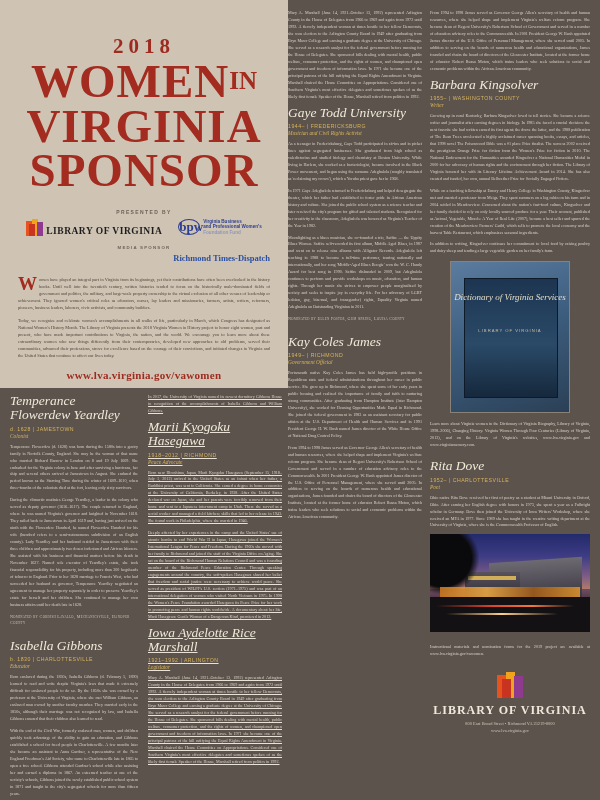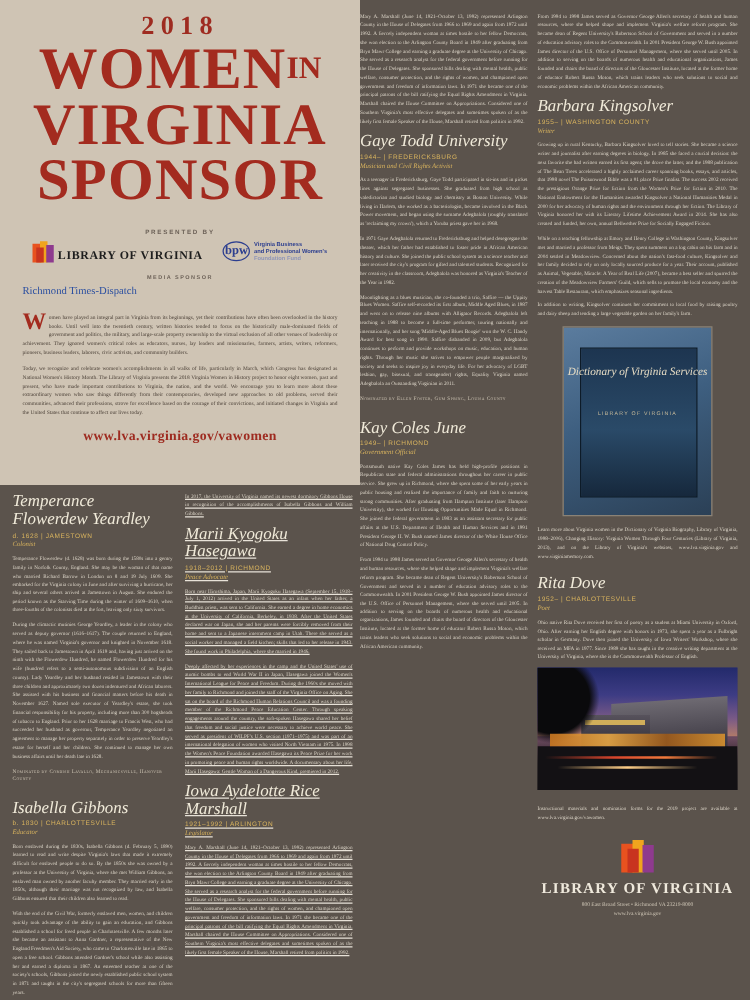--- a/index.html
+++ b/index.html
@@ -9,21 +9,21 @@
     font-family:"Liberation Serif",serif;
     color:#e8e2d8;
   }
   .poster{position:relative;width:600px;height:800px;background:#5b534c;}
 
   
   .header{
     position:absolute;left:0;top:0;width:288px;height:388px;
     background:#cfc4b4;
     box-sizing:border-box;
-    padding:2px 18px 0 18px;
+    padding:28px 18px 0 18px;
   }
   .year{
     text-align:center;color:#9e2b20;
     font-size:21px;letter-spacing:5px;font-weight:bold;
     font-family:"Liberation Serif",serif;
     margin-top:6px;
   }
   .title-line{
     text-align:center;color:#a32b1f;font-weight:bold;
     font-family:"Liberation Serif",serif;
@@ -48,33 +48,33 @@
   .lva-book i{position:absolute;display:block;}
   .lva-book .b1{left:0;top:2px;width:7px;height:15px;background:#e8521f;}
   .lva-book .b2{left:6px;top:0;width:6px;height:17px;background:#f0a41e;}
   .lva-book .b3{left:11px;top:3px;width:6px;height:14px;background:#8e3a8e;}
   .lva-book .b4{left:3px;top:5px;width:6px;height:12px;background:#c8341f;}
   .lva-text{font-size:9.5px;font-weight:bold;letter-spacing:0.5px;color:#1d1d1d;font-family:"Liberation Serif",serif;}
 
   .bpw-logo{display:flex;align-items:center;gap:3px;}
   .bpw-mark{
     width:20px;height:14px;border:1.1px solid #2c3e8f;border-radius:50%;
-    color:#2c3e8f;font-size:10px;font-weight:bold;text-align:center;line-height:13px;
+    color:#2c3e8f;font-size:13px;font-weight:bold;text-align:center;line-height:13px;
     font-family:"Liberation Serif",serif;
   }
   .bpw-text{font-size:4.6px;color:#2c3e8f;font-weight:bold;line-height:1.25;font-family:"Liberation Sans",sans-serif;}
   .bpw-text .fnd{color:#8f96b8;}
 
   .media{
     text-align:center;color:#6d6258;font-size:4.4px;
     letter-spacing:1.2px;margin-top:9px;font-weight:bold;
     font-family:"Liberation Sans",sans-serif;
   }
   .media-name{
-    text-align:left;color:#2b4fa0;font-size:8.5px;font-weight:normal;
+    text-align:right;color:#2b4fa0;font-size:8.5px;font-weight:bold;
     margin-top:3px;font-family:"Liberation Serif",serif;
   }
 
   .intro{
     margin-top:13px;font-size:4.35px;line-height:1.62;color:#4a3f36;
     text-align:justify;font-family:"Liberation Serif",serif;
   }
   .intro p{margin:0 0 6px 0;}
   .dropcap{
     float:left;font-size:19px;line-height:14px;color:#a32b1f;
@@ -287,21 +287,21 @@
       <div class="bio-role">Musician and Civil Rights Activist</div>
       <div class="bio-body">
         <p>As a teenager in Fredericksburg, Gaye Todd participated in sit-ins and in picket lines against segregated businesses. She graduated from high school as valedictorian and studied biology and chemistry at Boston University. While living in Harlem, she worked as a bacteriologist, became involved in the Black Power movement, and began using the surname Adegbalola (roughly translated as 'reclaiming my crown'), which a Yoruba priest gave her in 1968.</p>
         <p>In 1971 Gaye Adegbalola returned to Fredericksburg and helped desegregate the theater, which her father had established to foster pride in African American history and culture. She joined the public school system as a science teacher and later received the city's program for gifted and talented students. Recognized for her creativity in the classroom, Adegbalola was honored as Virginia's Teacher of the Year in 1982.</p>
         <p>Moonlighting as a blues musician, she co-founded a trio, Saffire — the Uppity Blues Women. Saffire self-recorded its first album, Middle Aged Blues, in 1987 and went on to release nine albums with Alligator Records. Adegbalola left teaching in 1988 to become a full-time performer, touring nationally and internationally, and her song 'Middle-Aged Blues Boogie' won the W. C. Handy Award for best song in 1990. Saffire disbanded in 2009, but Adegbalola continues to perform and provide workshops on music, education, and human rights. Through her music she strives to empower people marginalized by society and seeks to inspire joy in everyday life. For her advocacy of LGBT lesbian, gay, bisexual, and transgender) rights, Equality Virginia named Adegbalola an Outstanding Virginian in 2011.</p>
       </div>
       <div class="bio-nom">Nominated by Ellen Foster, Gum Spring, Louisa County</div>
     </div>
 
     <div>
-      <div class="bio-name">Kay Coles June</div>
+      <div class="bio-name">Kay Coles James</div>
       <div class="bio-meta">1949– | RICHMOND</div>
       <div class="bio-role">Government Official</div>
       <div class="bio-body">
         <p>Portsmouth native Kay Coles James has held high-profile positions in Republican state and federal administrations throughout her career in public service. She grew up in Richmond, where she spent some of her early years in public housing and realized the importance of family and faith to nurturing strong communities. After graduating from Hampton Institute (later Hampton University), she worked for Housing Opportunities Made Equal in Richmond. She joined the federal government in 1983 as an assistant secretary for public affairs at the U.S. Department of Health and Human Services and in 1991 President George H. W. Bush named James director of the White House Office of National Drug Control Policy.</p>
         <p>From 1994 to 1998 James served as Governor George Allen's secretary of health and human resources, where she helped shape and implement Virginia's welfare reform program. She became dean of Regent University's Robertson School of Government and served in a number of education advisory roles to the Commonwealth. In 2001 President George W. Bush appointed James director of the U.S. Office of Personnel Management, where she served until 2005. In addition to serving on the boards of numerous health and educational organizations, James founded and chairs the board of directors of the Gloucester Institute, located at the former home of educator Robert Russa Moton, which trains leaders who seek solutions to social and economic problems within the African American community.</p>
       </div>
     </div>
   </div>
 
   <div class="col c4">

